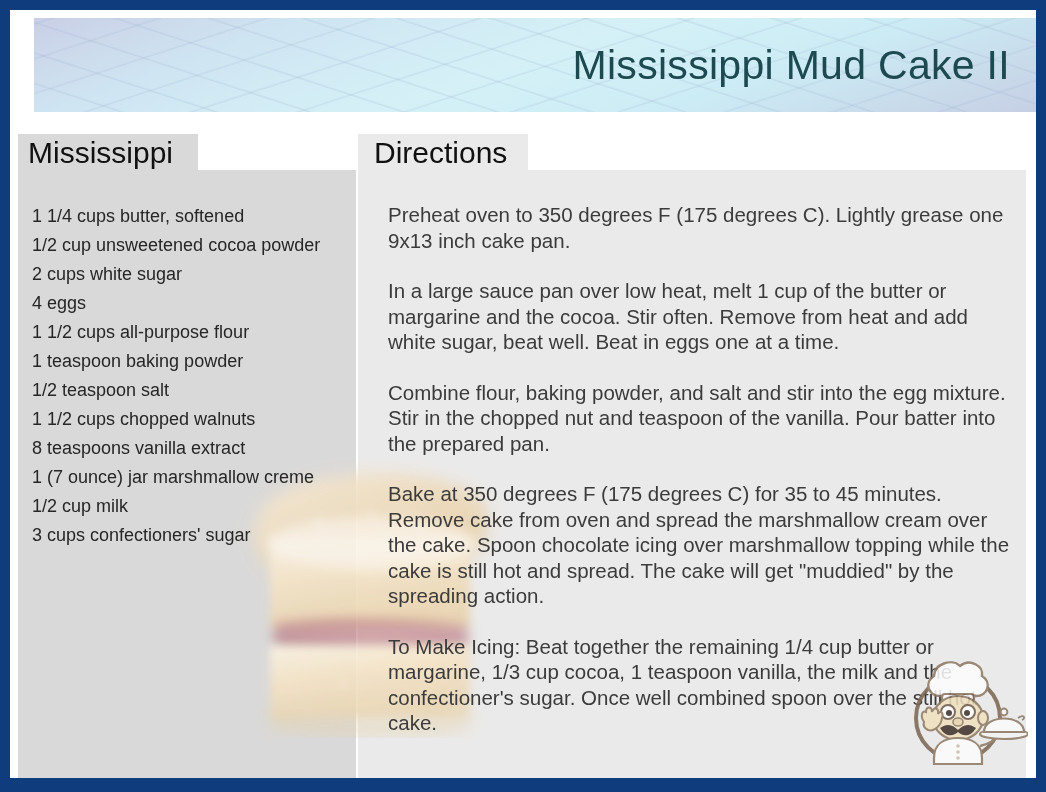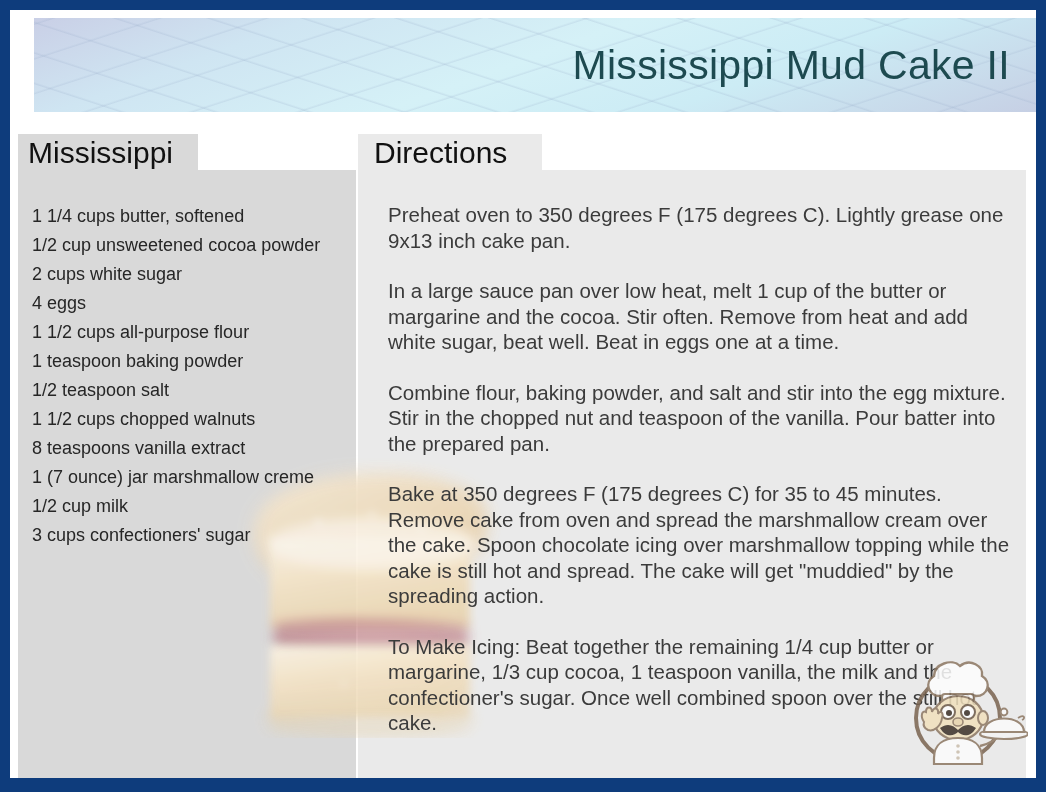--- a/index.html
+++ b/index.html
@@ -95,21 +95,21 @@
     padding-left: 10px;
     box-sizing: border-box;
   }
   .tab-ingredients {
     left: 8px;
     width: 180px;
     background: #d9d9d9;
   }
   .tab-directions {
     left: 348px;
-    width: 184px;
+    width: 170px;
     background: #eaeaea;
     padding-left: 16px;
   }
   .tab-label {
     font-size: 30px;
     color: #111111;
     white-space: nowrap;
   }
 
   

